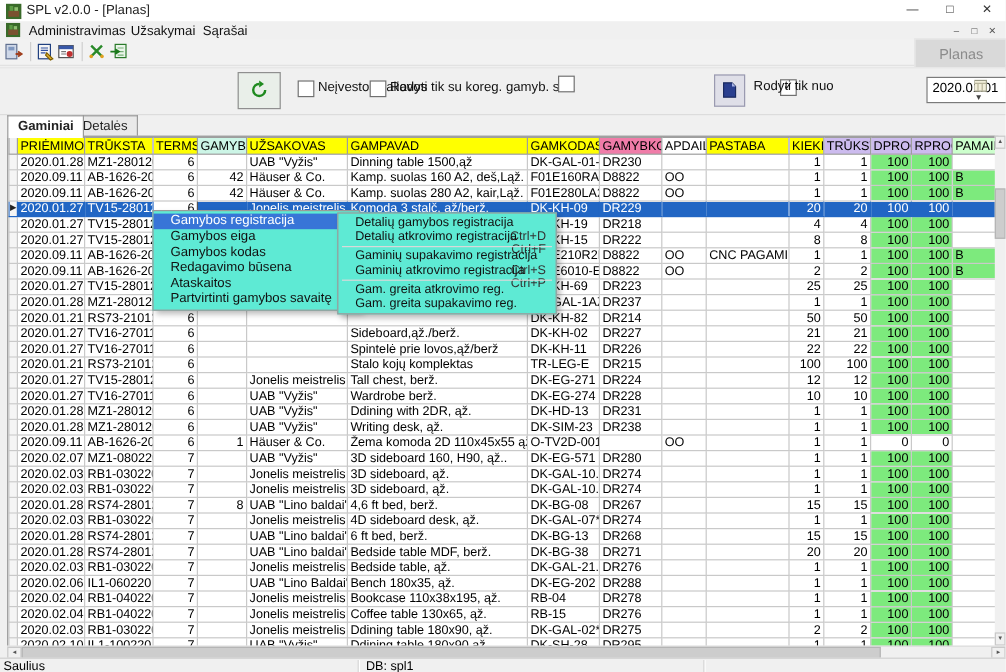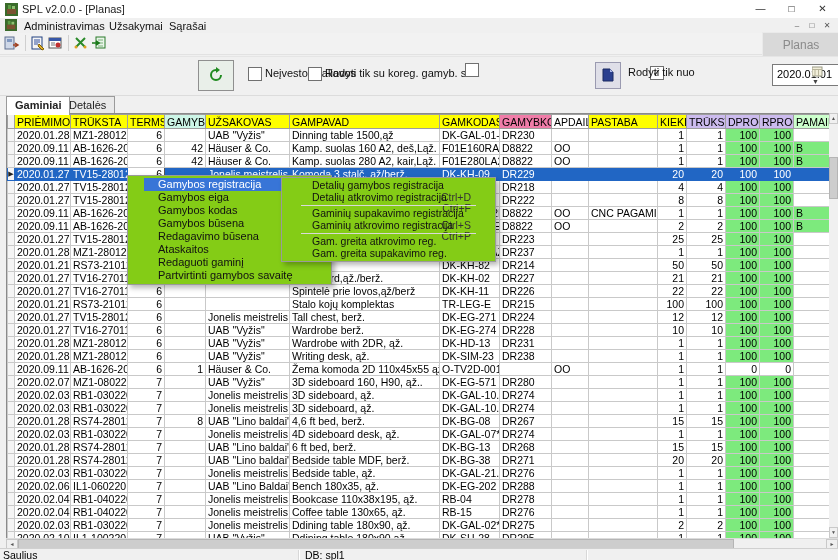--- a/index.html
+++ b/index.html
@@ -49,21 +49,21 @@
   #grid tr.sel td.ind{background:#f5f5f5;color:#222;}
   
   #vscroll{left:829px;top:113px;width:9px;height:425px;background:#f0f0f0;}
   #hscroll{left:6px;top:538px;width:832px;height:10px;background:#f0f0f0;border-top:1px solid #dcdcdc;}
   .scrollbtn{position:absolute;background:#f0f0f0;border:1px solid #c9c9c9;color:#555;text-align:center;}
   .thumb{position:absolute;background:#cdcdcd;border:1px solid #b5b5b5;}
   
   #statusbar{left:0;top:548px;width:838px;height:12px;background:#f0f0f0;border-top:1px solid #d0d0d0;font-size:10.5px;}
   .statdiv{position:absolute;top:1px;width:1px;height:10px;background:#d8d8d8;box-shadow:1px 0 0 #fff;}
   
-  .menu{position:absolute;background:#84cc16;border:1px solid #9a9a9a;box-shadow:3px 3px 5px rgba(0,0,0,.28);z-index:20;padding:2px 16px;}
+  .menu{position:absolute;background:#5eead4;border:1px solid #9a9a9a;box-shadow:3px 3px 5px rgba(0,0,0,.28);z-index:20;padding:2px 0;}
   #mainmenu{left:127px;top:175px;width:171px;}
   #submenu{left:281px;top:177px;width:181px;z-index:25;}
   .mitem{position:relative;height:13px;line-height:13px;padding:0 16px 0 14px;font-size:11px;color:#111;white-space:nowrap;}
   .mitem .arr{position:absolute;right:5px;top:0;font-size:9px;}
   .mitem.hl{background:#3875d7;color:#fff;}
   .sitem{position:relative;height:11.5px;line-height:11.5px;padding:0 8px 0 14px;font-size:10.5px;color:#111;white-space:nowrap;}
   .sitem .sc{float:right;color:#333;}
   .msep{height:5px;position:relative;}
   .msep:after{content:"";position:absolute;left:3px;right:3px;top:2px;height:1px;background:#d9d9d9;}
 </style>
@@ -505,21 +505,21 @@
           <td class="num" style="background:#7dea7d;">100</td>
           <td class="" style=""></td>
         </tr>
         <tr>
           <td class="ind"></td>
           <td class="" style="">2020.01.28</td>
           <td class="" style="">MZ1-280120</td>
           <td class="num" style="">6</td>
           <td class="num" style=""></td>
           <td class="" style="">UAB "Vyžis"</td>
-          <td class="" style="">Wardrobe with 2DR, ąž.</td>
+          <td class="" style="">Ddining with 2DR, ąž.</td>
           <td class="" style="">DK-HD-13</td>
           <td class="" style="">DR231</td>
           <td class="" style=""></td>
           <td class="" style=""></td>
           <td class="num" style="">1</td>
           <td class="num" style="">1</td>
           <td class="num" style="background:#7dea7d;">100</td>
           <td class="num" style="background:#7dea7d;">100</td>
           <td class="" style=""></td>
         </tr>
@@ -812,24 +812,22 @@
   <span style="position:absolute;left:3px;top:0;">Saulius</span>
   <span class="statdiv" style="left:298px;"></span>
   <span style="position:absolute;left:305px;top:0;">DB: spl1</span>
   <span class="statdiv" style="left:586px;"></span>
 </div>
 
 <div class="menu" id="mainmenu">
     <div class="mitem hl">Gamybos registracija<span class="arr">›</span></div>
     <div class="mitem">Gamybos eiga<span class="arr">›</span></div>
     <div class="mitem">Gamybos kodas<span class="arr">›</span></div>
-    <div class="mitem">Gamybos būsena<span class="arr">›</span></div>
     <div class="mitem">Redagavimo būsena<span class="arr">›</span></div>
     <div class="mitem">Ataskaitos<span class="arr">›</span></div>
-    <div class="mitem">Redaguoti gaminį</div>
     <div class="mitem">Partvirtinti gamybos savaitę</div>
   </div>
 <div class="menu" id="submenu">
     <div class="sitem">Detalių gamybos registracija<span class="sc">Ctrl+D</span></div>
     <div class="sitem">Detalių atkrovimo registracija<span class="sc">Ctrl+F</span></div>
     <div class="msep"></div>
     <div class="sitem">Gaminių supakavimo registracija<span class="sc">Ctrl+S</span></div>
     <div class="sitem">Gaminių atkrovimo registracija<span class="sc">Ctrl+P</span></div>
     <div class="msep"></div>
     <div class="sitem">Gam. greita atkrovimo reg.<span class="sc"></span></div>

